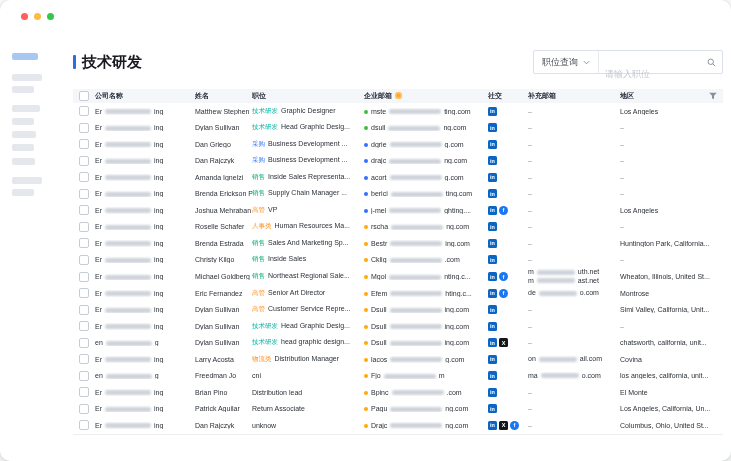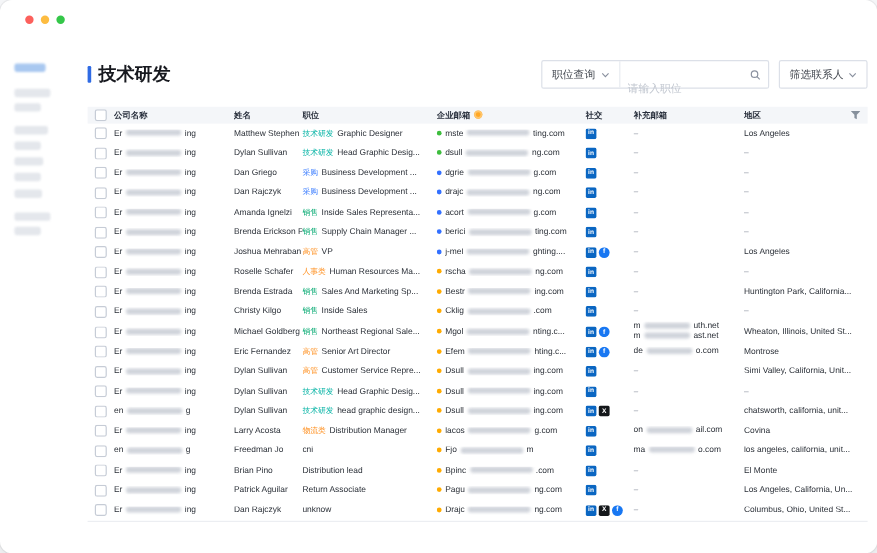--- a/index.html
+++ b/index.html
@@ -107,28 +107,20 @@
           </div>
           <input type="text" placeholder="请输入职位" style="">
           <span class="icn" style="margin-right:6px;">
             <svg width="9" height="9" viewBox="0 0 10 10">
                 <circle cx="4.2" cy="4.2" r="3" fill="none" stroke="#8a919f" stroke-width="1.1"></circle>
                 <path d="M6.5 6.5 L9 9" stroke="#8a919f" stroke-width="1.1"></path>
               </svg>
           </span>
         </div>
 
-        <div class="btn">
-          <span>筛选联系人</span>
-          <span class="icn">
-            <svg width="7" height="5" viewBox="0 0 8 5">
-                <path d="M1 1 L4 4 L7 1" fill="none" stroke="#8a919f" stroke-width="1.1"></path>
-              </svg>
-          </span>
-        </div>
 
 
       </div>
     </div>
 
     <div class="table">
       <div class="thead">
         <span class="col c-check">
             <span class="cb"></span>
           </span>

